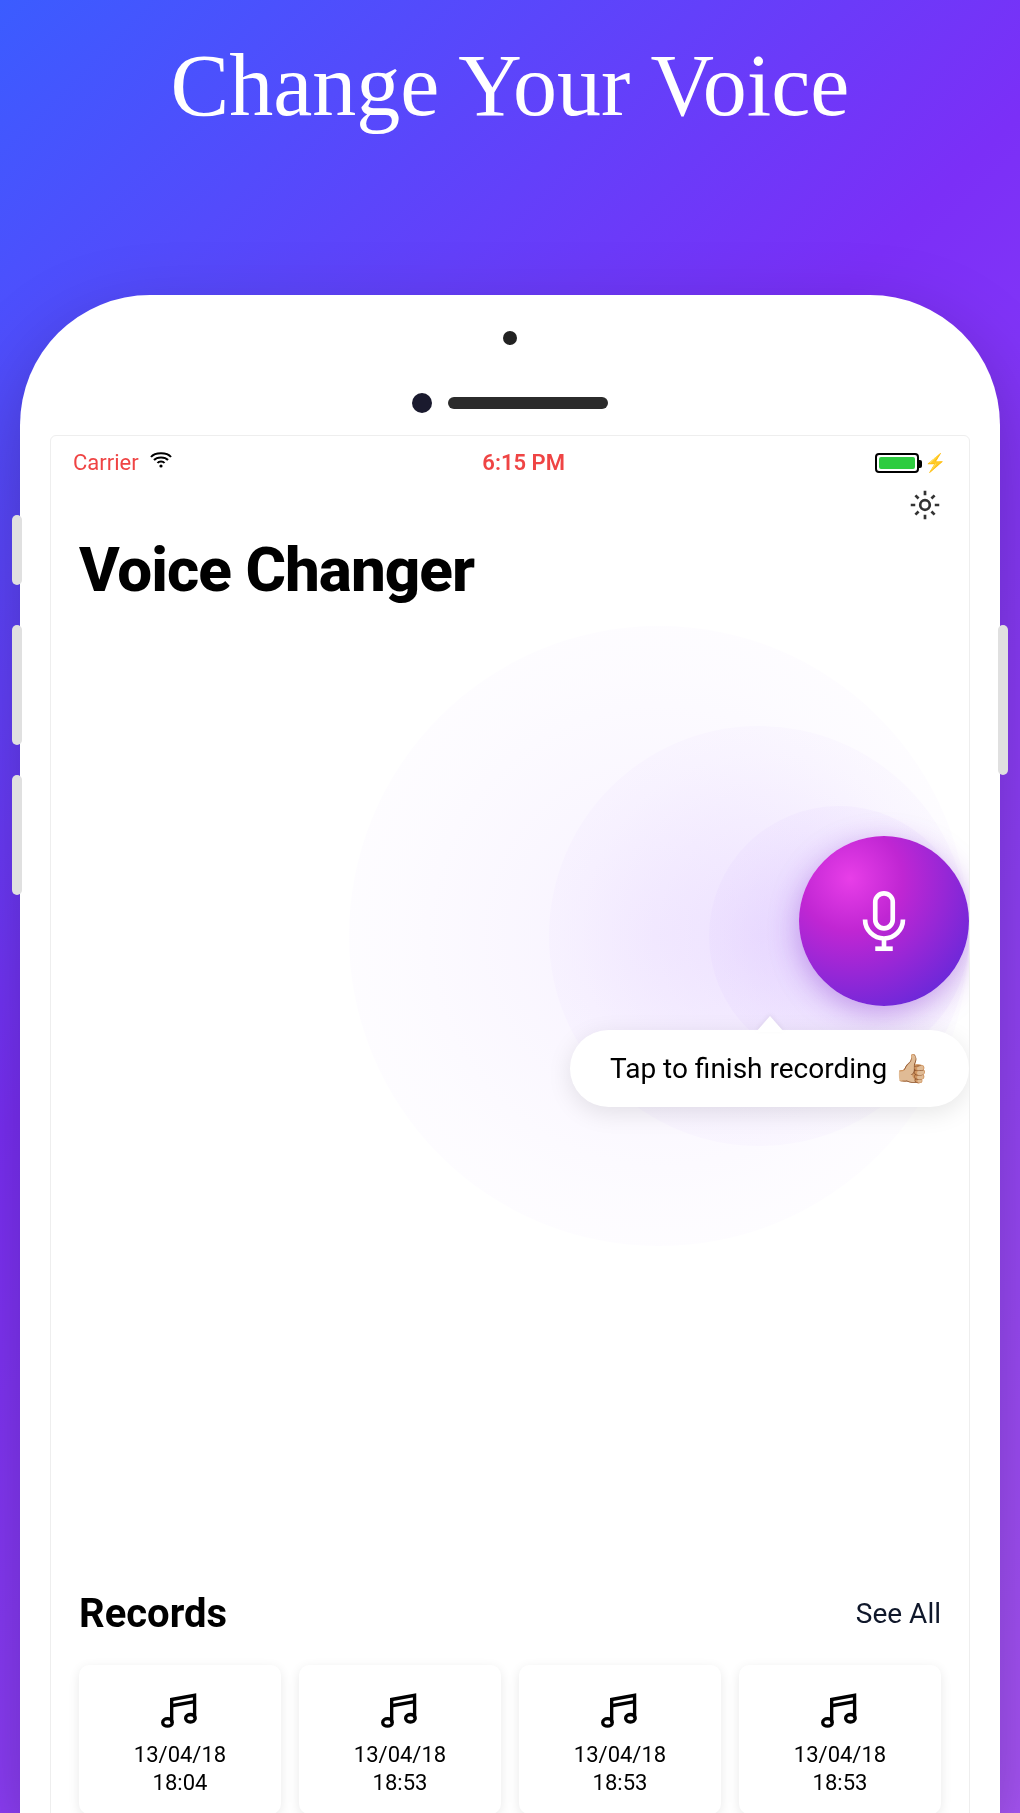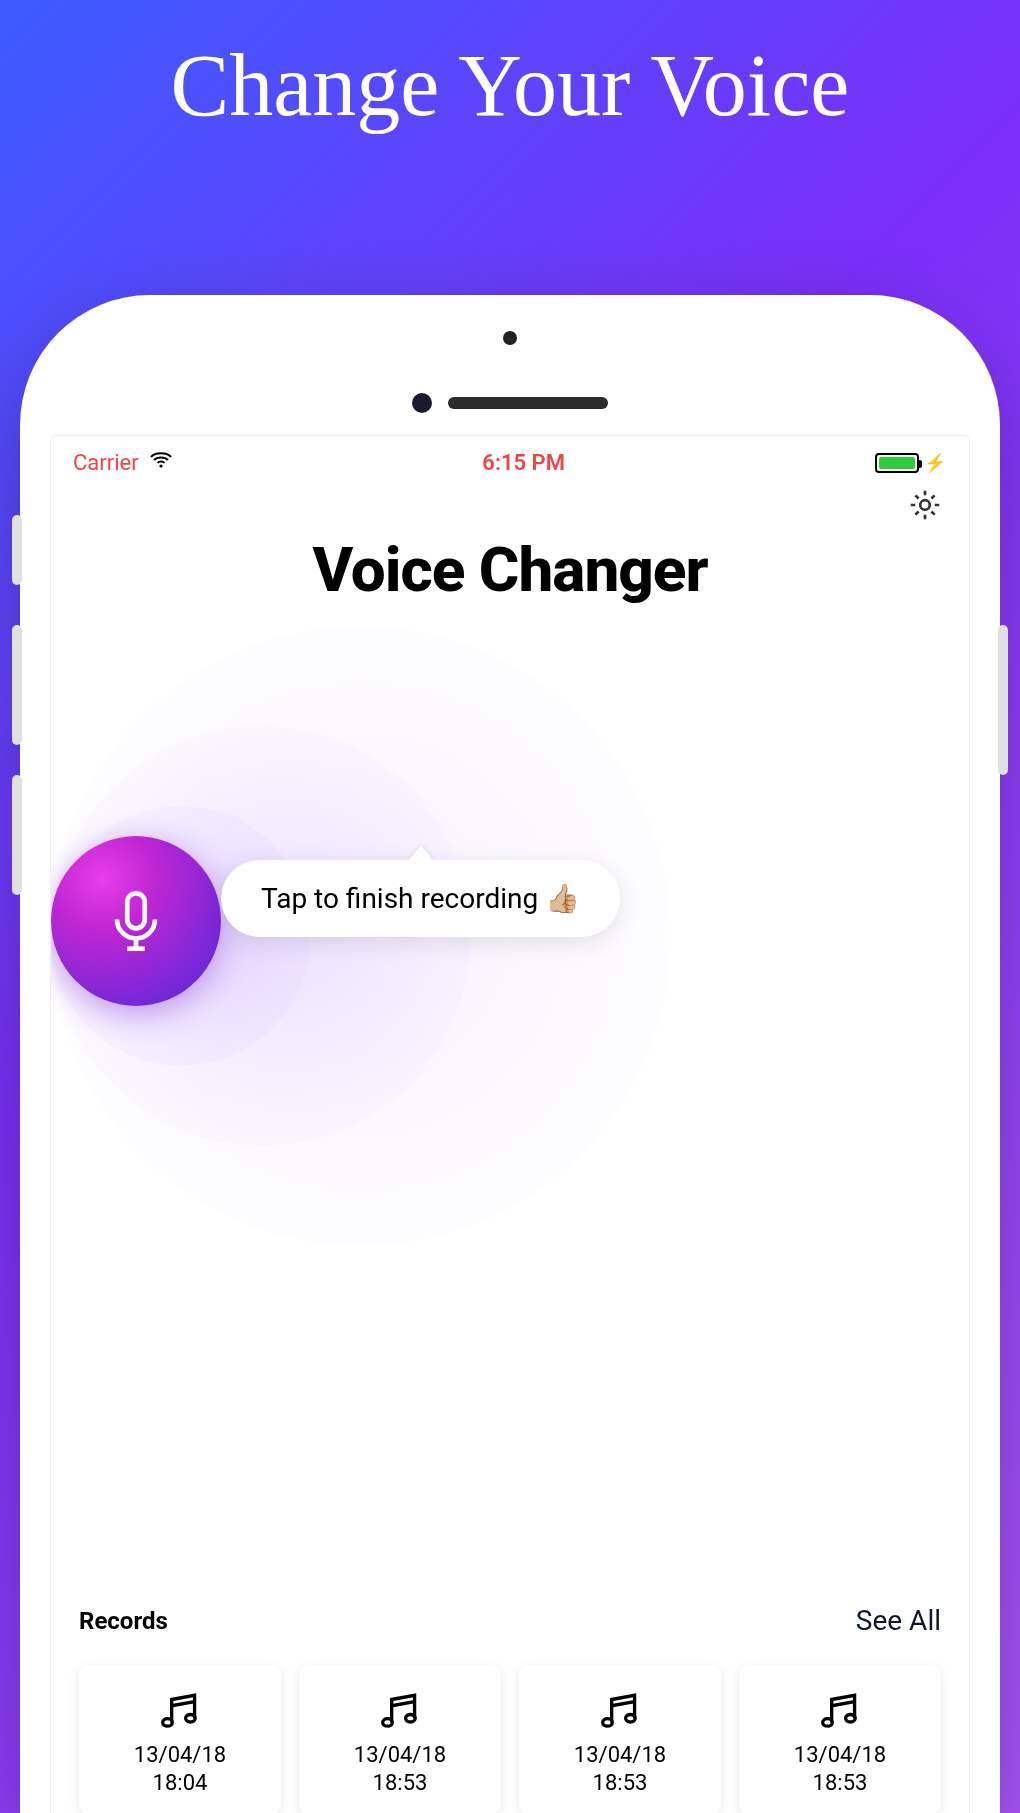--- a/index.html
+++ b/index.html
@@ -106,30 +106,29 @@
 
   .header-row {
     display: flex; justify-content: flex-end; padding: 10px 26px 0 26px;
   }
   .gear { width: 36px; height: 36px; }
   .app-title {
     font-size: 62px;
     font-weight: 800;
     padding: 6px 28px 0 28px;
     letter-spacing: -1px;
-    text-align: center;
   }
 
   .mic-zone {
     position: absolute;
     top: 400px;
     left: 0; right: 0;
     display: flex;
-    flex-direction: row;
-    align-items: flex-start;
+    flex-direction: column;
+    align-items: flex-end;
   }
   .pulse {
     position: absolute;
     border-radius: 50%;
     background: radial-gradient(circle, rgba(210,180,255,0.18) 0%, rgba(210,180,255,0.05) 60%, rgba(255,255,255,0) 100%);
   }
   .pulse.p1 { width: 620px; height: 620px; top: -210px; }
   .pulse.p2 { width: 420px; height: 420px; top: -110px; background: radial-gradient(circle, rgba(210,180,255,0.28) 0%, rgba(210,180,255,0.08) 60%, rgba(255,255,255,0) 100%);}
   .pulse.p3 { width: 260px; height: 260px; top: -30px; background: radial-gradient(circle, rgba(210,180,255,0.4) 0%, rgba(210,180,255,0.12) 60%, rgba(255,255,255,0) 100%);}
 
@@ -165,21 +164,21 @@
 
   .records-section {
     position: absolute;
     bottom: 0; left: 0; right: 0;
     padding: 0 28px;
   }
   .records-header {
     display: flex; justify-content: space-between; align-items: center;
     margin-bottom: 28px;
   }
-  .records-title { font-size: 24px; font-weight: 700; }
+  .records-title { font-size: 40px; font-weight: 700; }
   .see-all { font-size: 28px; color: #0f172a; }
   .records-row {
     display: flex; gap: 18px;
   }
   .record-card {
     flex: 1;
     background: #fff;
     border-radius: 10px;
     box-shadow: 0 3px 12px rgba(0,0,0,0.09);
     padding: 22px 8px 18px 8px;

